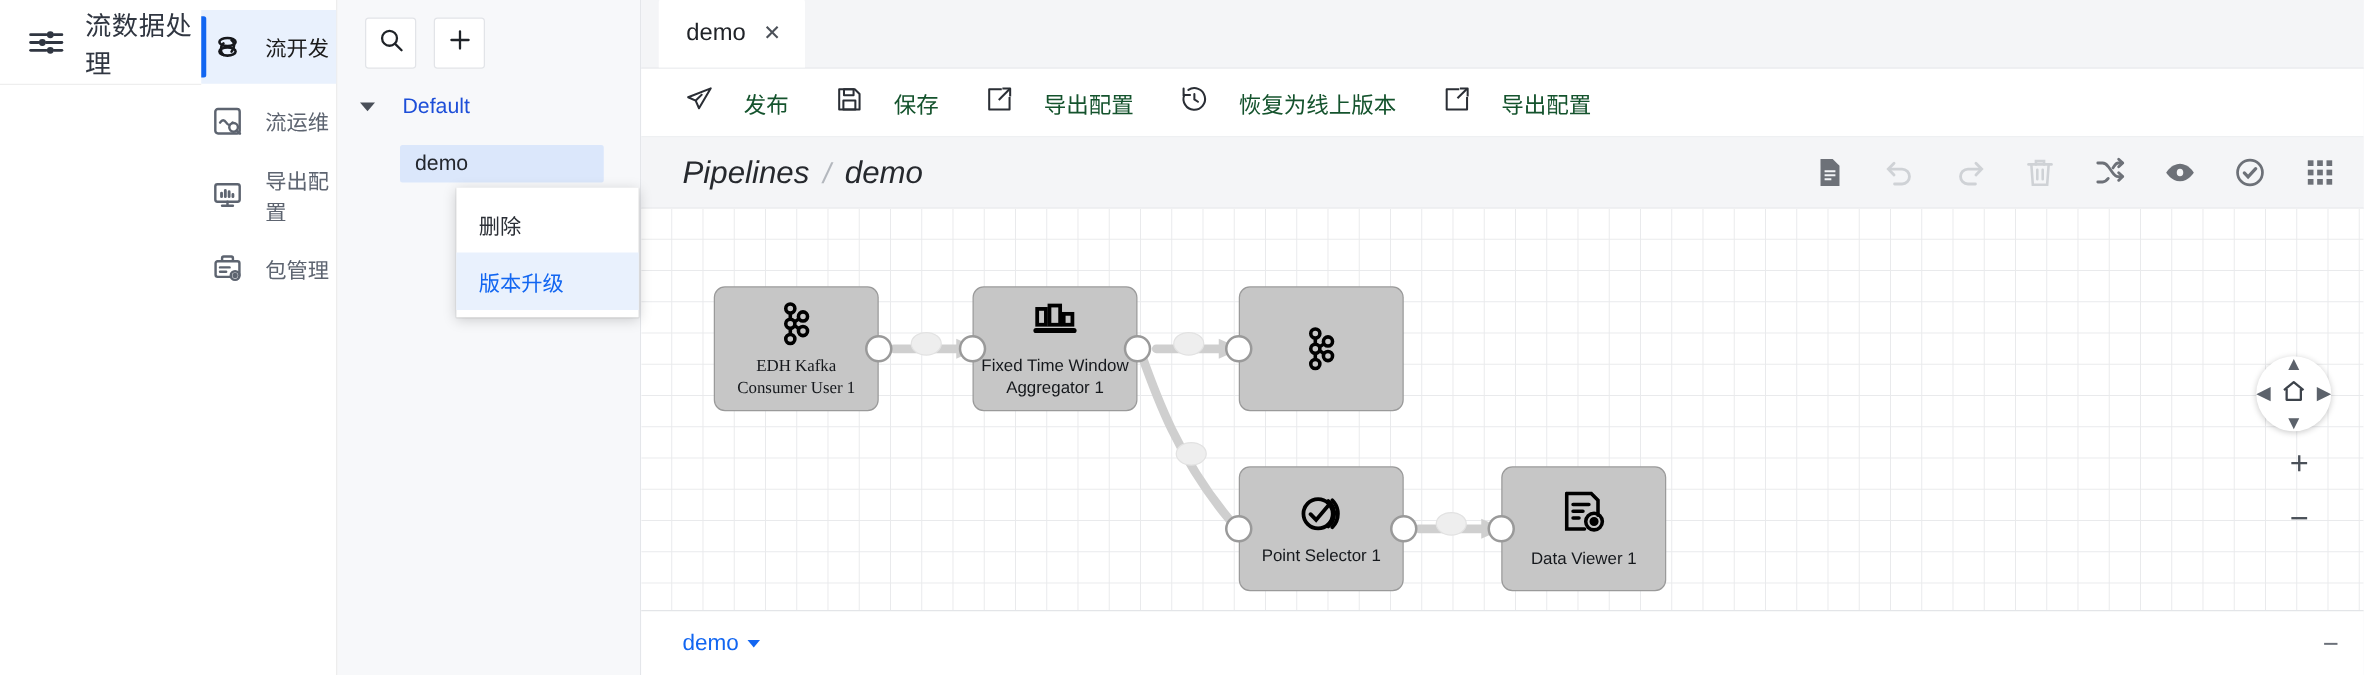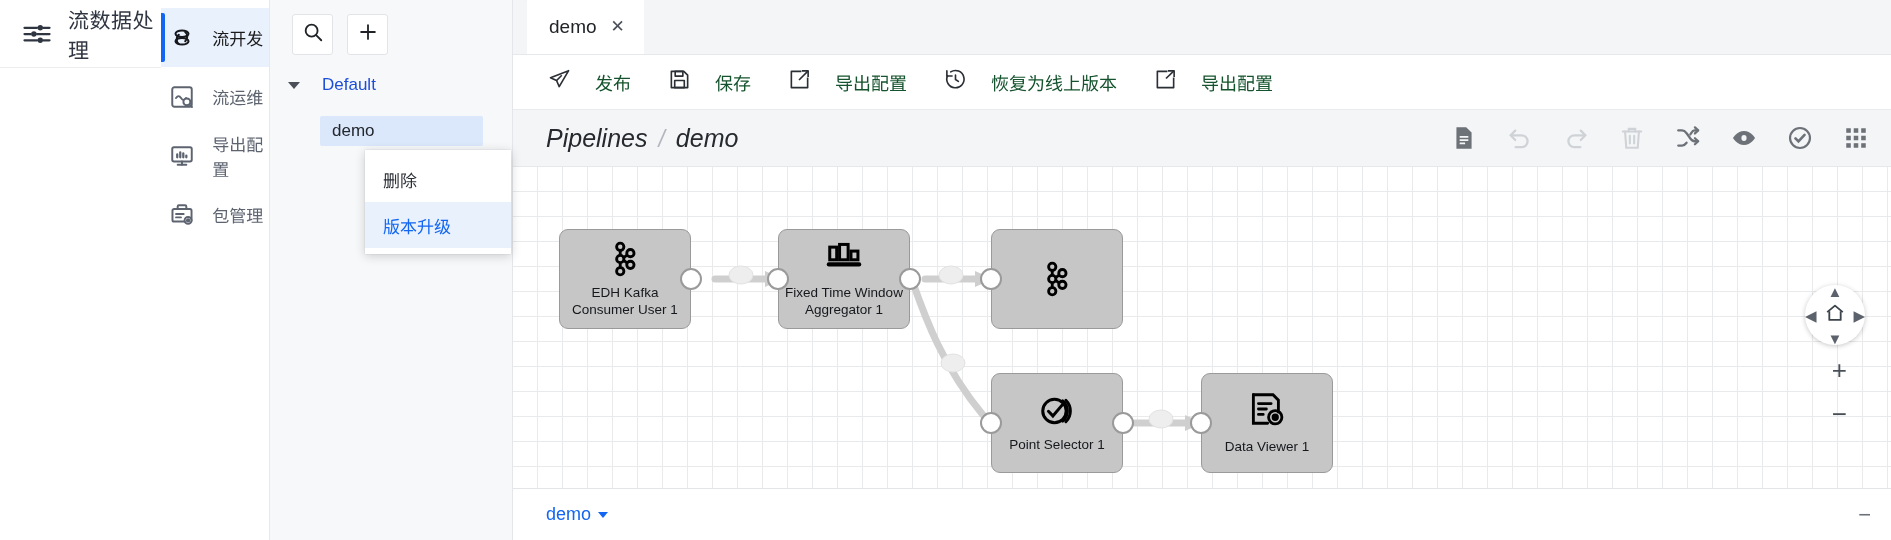--- a/index.html
+++ b/index.html
@@ -460,21 +460,21 @@
             <polygon points="672,248 690,256 672,264"></polygon>
           </g>
           <g fill="#eeeeee" stroke="#e2e2e2" stroke-width="1">
             <ellipse cx="228" cy="108" rx="12" ry="9"></ellipse>
             <ellipse cx="438" cy="108" rx="12" ry="9"></ellipse>
             <ellipse cx="440" cy="196" rx="12" ry="9"></ellipse>
             <ellipse cx="648" cy="252" rx="12" ry="9"></ellipse>
           </g>
         </svg>
 
-        <div class="node" style="left:46px; top:62px;">
+        <div class="node" style="left:58px; top:62px;font-family:Liberation Serif, serif;">
           <span class="node-icon">
             <svg viewBox="0 0 24 24" fill="none" stroke="currentColor" stroke-width="1.8">
               <circle cx="9" cy="4.3" r="2.3"></circle>
                 <circle cx="9" cy="19.7" r="2.3"></circle>
               <circle cx="15.4" cy="8.3" r="2.3"></circle>
                 <circle cx="15.4" cy="15.7" r="2.3"></circle>
               <circle cx="9" cy="12" r="2.3"></circle>
               <path d="M11 11.2l2.5-1.8M11 12.8l2.5 1.8M9 6.6v3M9 14.4v3"></path>
             </svg>
           </span>

